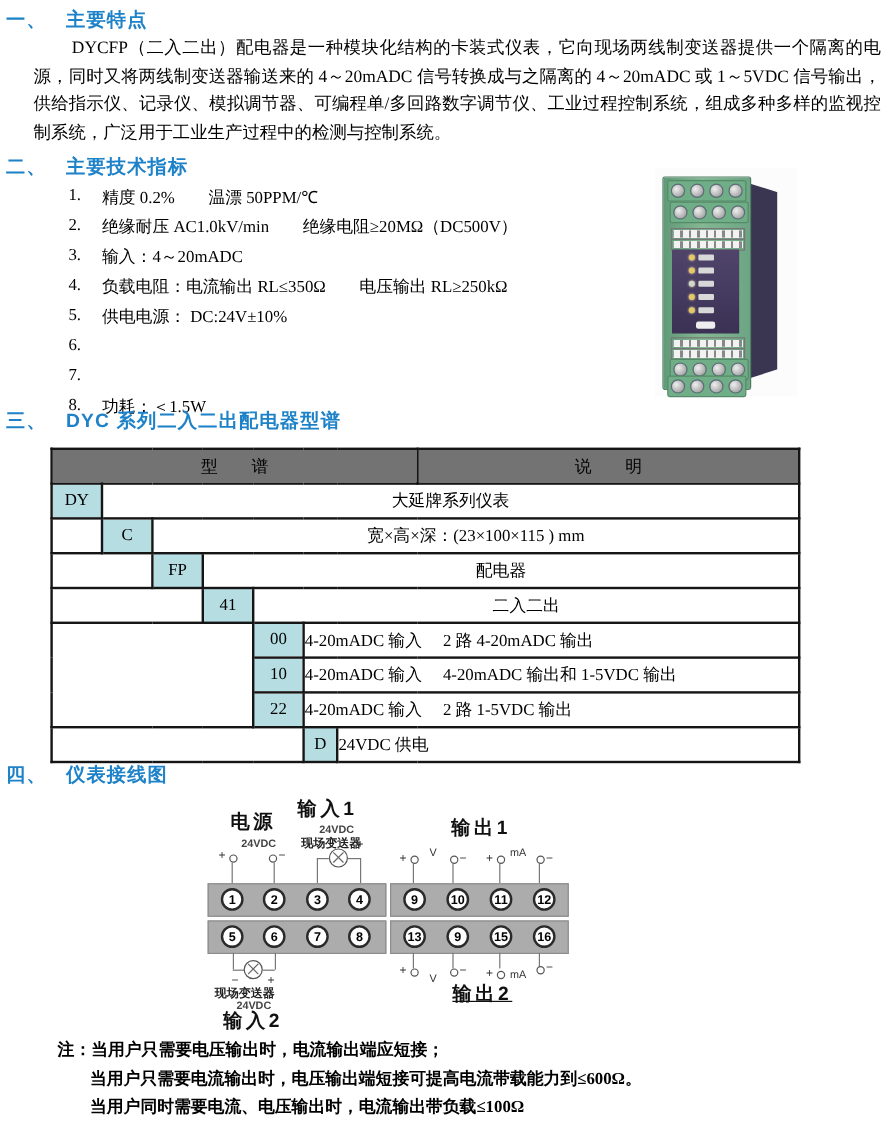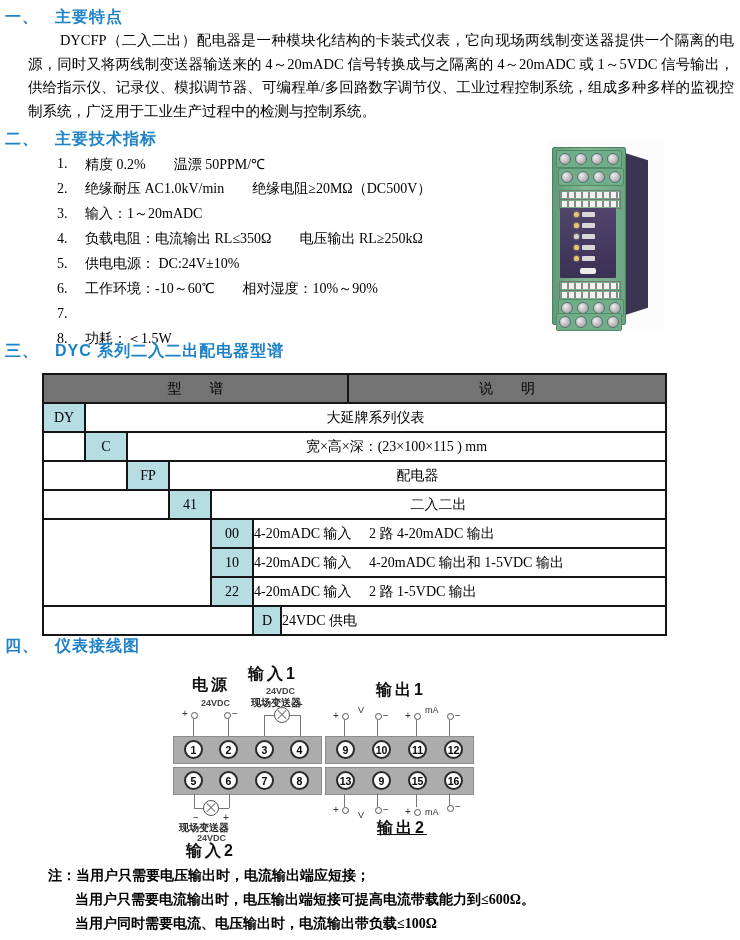--- a/index.html
+++ b/index.html
@@ -90,33 +90,32 @@
   <div class="spec-item">
       <span class="spec-no">1.</span>
       <span>精度 0.2%　　温漂 50PPM/℃</span>
     </div>
   <div class="spec-item">
       <span class="spec-no">2.</span>
       <span>绝缘耐压 AC1.0kV/min　　绝缘电阻≥20MΩ（DC500V）</span>
     </div>
   <div class="spec-item">
       <span class="spec-no">3.</span>
-      <span>输入：1～20mADC</span>
+      <span>输入：4～20mADC</span>
     </div>
   <div class="spec-item">
       <span class="spec-no">4.</span>
       <span>负载电阻：电流输出 RL≤350Ω　　电压输出 RL≥250kΩ</span>
     </div>
   <div class="spec-item">
       <span class="spec-no">5.</span>
       <span>供电电源： DC:24V±10%</span>
     </div>
   <div class="spec-item">
       <span class="spec-no">6.</span>
-      <span>工作环境：-10～60℃　　相对湿度：10%～90%</span>
     </div>
   <div class="spec-item">
       <span class="spec-no">7.</span>
     </div>
   <div class="spec-item">
       <span class="spec-no">8.</span>
       <span>功耗：＜1.5W</span>
     </div>
 </div>
 

